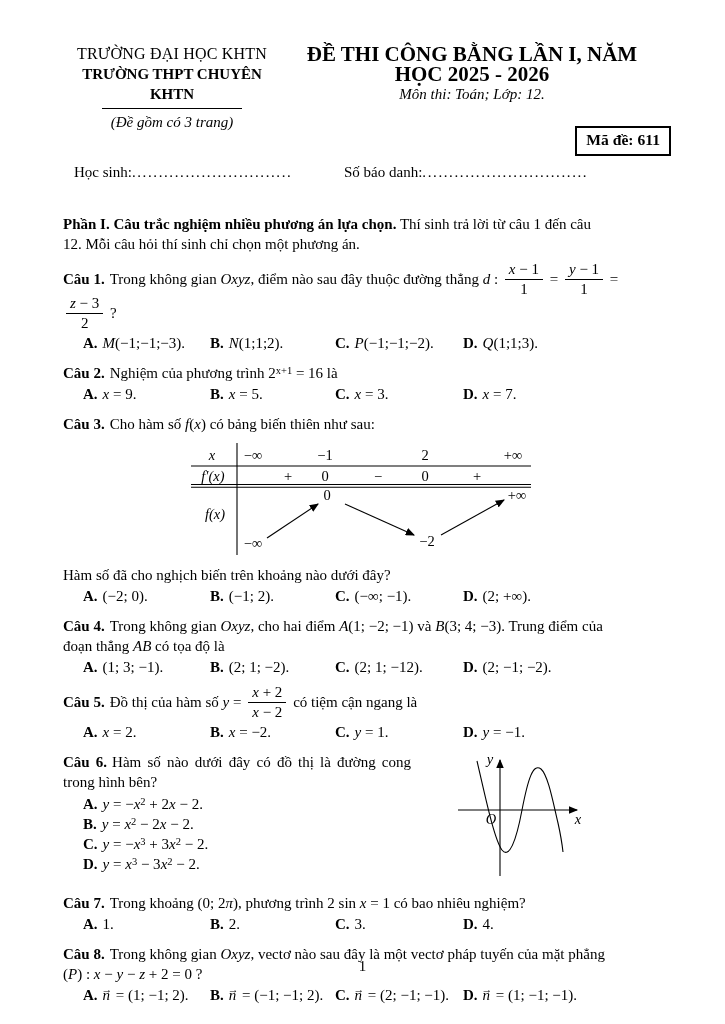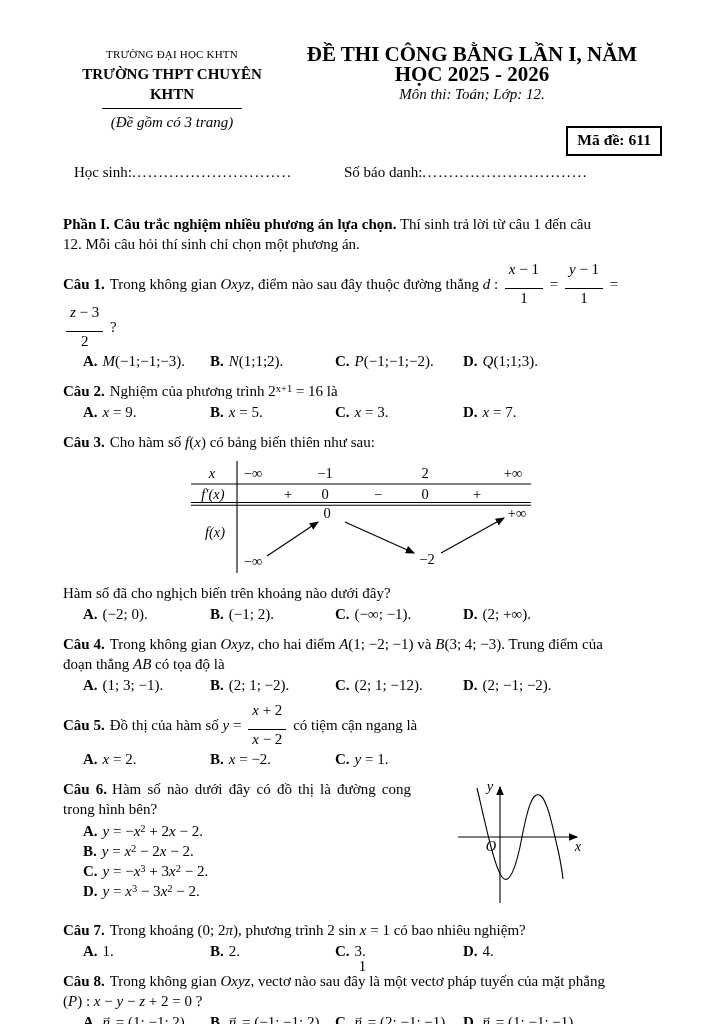--- a/index.html
+++ b/index.html
@@ -7,45 +7,45 @@
        font-family:"Liberation Serif","DejaVu Serif",serif;
        font-size:15px;line-height:20px;overflow:hidden;}
   .page{position:relative;width:725px;height:1024px;box-sizing:border-box;
         padding:44px 62px 0 63px;}
   p{margin:0;}
   .b{font-weight:bold;}
   .i{font-style:italic;}
   
   .header{display:flex;}
   .h-left{width:218px;text-align:center;}
-  .h-left .l1{font-size:11px;letter-spacing:.2px;}
+  .h-left .l1{font-size:16px;letter-spacing:.2px;}
   .h-left .rule{width:140px;border-top:1.6px solid #000;margin:4px auto 3px;}
   .h-right{flex:1;text-align:center;}
   .h-right .title{font-weight:bold;font-size:21px;}
-  .made{position:absolute;top:126px;right:63px;border:2px solid #000;
+  .made{position:absolute;top:126px;right:54px;border:2px solid #000;
         padding:2px 9px 4px;font-weight:bold;font-size:15.6px;}
   .stu{position:absolute;top:162px;left:74px;right:62px;display:flex;}
   .stu .s1{width:270px;overflow:hidden;white-space:nowrap;}
   .stu .s2{flex:1;overflow:hidden;white-space:nowrap;}
   .dots{letter-spacing:1.6px;}
   
   .intro{margin-top:82px;text-align:justify;}
   .q{margin-top:10px;}
   .qt{text-align:justify;}
   .ql{font-weight:bold;margin-right:5px;}
   .opts{display:grid;grid-template-columns:127px 125px 128px auto;
         padding-left:20px;margin-top:1px;}
   .opt{white-space:nowrap;}
   .ok{font-weight:bold;margin-right:5px;}
   .opts-v{padding-left:20px;margin-top:2px;}
   .opts-v .opt{display:block;line-height:20px;}
   sup{font-size:70%;line-height:0;vertical-align:4.5px;}
   .frac{display:inline-block;vertical-align:middle;text-align:center;
         line-height:17px;margin:-3px 3px 0;}
-  .frac .num{display:block;border-bottom:1px solid #000;padding:0 4px 10px;}
+  .frac .num{display:block;border-bottom:1px solid #000;padding:0 4px 1px;}
   .frac .den{display:block;padding-top:1px;}
   .vec{font-style:italic;position:relative;margin-right:2px;}
   .vec::after{content:"\2192";position:absolute;left:-1px;top:-0.78em;
               font-size:0.72em;font-style:normal;}
   
   .bbt-wrap{margin:7px 0 3px 112px;}
   .ln{stroke:#000;stroke-width:1.1;fill:none;}
   svg text{font-size:14.5px;font-family:"Liberation Serif","DejaVu Serif",serif;fill:#000;}
   svg .it{font-style:italic;}
   .q6{display:flex;align-items:flex-start;}
@@ -156,20 +156,21 @@
       <span class="opt"><b class="ok">D.</b><span class="ov">(2; −1; −2).</span></span>
     </div>
   </div>
 
   <div class="q">
     <p class="qt"><b class="ql">Câu 5.</b><span>Đồ thị của hàm số <i>y</i> = <span class="frac"><span class="num"><i>x</i> + 2</span><span class="den"><i>x</i> − 2</span></span> có tiệm cận ngang là</span></p>
     <div class="opts">
       <span class="opt"><b class="ok">A.</b><span class="ov"><i>x</i> = 2.</span></span>
       <span class="opt"><b class="ok">B.</b><span class="ov"><i>x</i> = −2.</span></span>
       <span class="opt"><b class="ok">C.</b><span class="ov"><i>y</i> = 1.</span></span>
+      <span class="opt"><b class="ok">D.</b><span class="ov"><i>y</i> = −1.</span></span>
     </div>
   </div>
 
   <div class="q q6">
     <div class="q6-left">
       <p class="qt"><b class="ql">Câu 6.</b><span>Hàm số nào dưới đây có đồ thị là đường cong trong hình bên?</span></p>
       <div class="opts-v">
         <span class="opt"><b class="ok">A.</b><span class="ov"><i>y</i> = −<i>x</i><sup>2</sup> + 2<i>x</i> − 2.</span></span>
         <span class="opt"><b class="ok">B.</b><span class="ov"><i>y</i> = <i>x</i><sup>2</sup> − 2<i>x</i> − 2.</span></span>
         <span class="opt"><b class="ok">C.</b><span class="ov"><i>y</i> = −<i>x</i><sup>3</sup> + 3<i>x</i><sup>2</sup> − 2.</span></span>

